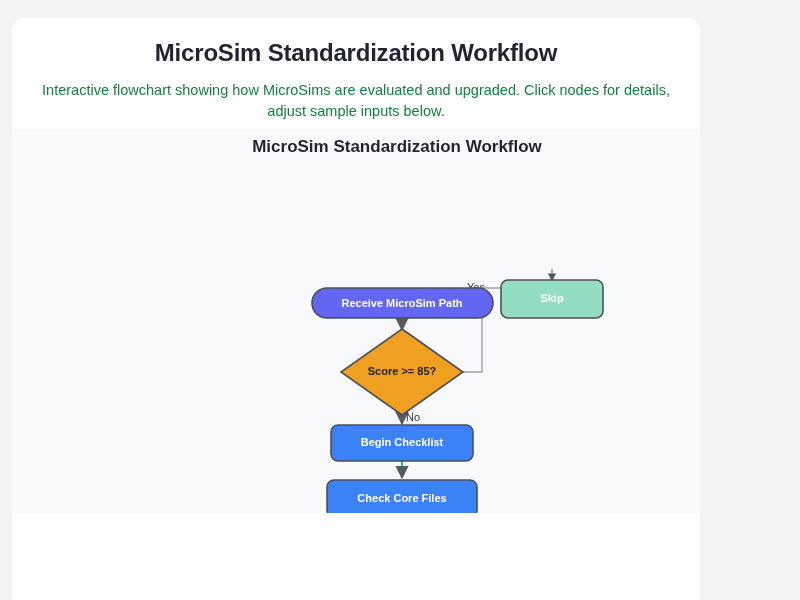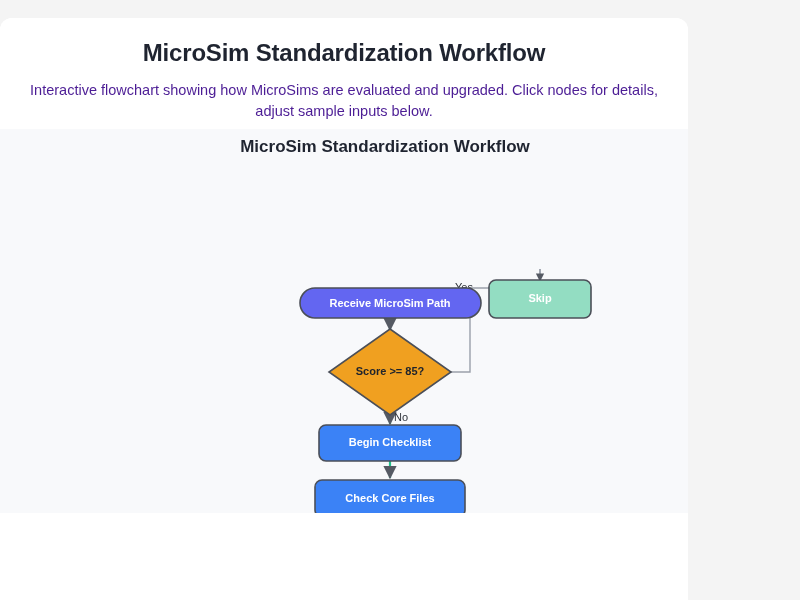--- a/index.html
+++ b/index.html
@@ -14,21 +14,21 @@
   #app {
     position: relative;
     width: 800px;
     height: 600px;
     background: #f4f4f4;
   }
 
   
   .card {
     position: absolute;
-    left: 0; top: 18px;
+    left: 12px; top: 18px;
     width: 688px;
     height: 582px;
     background: #ffffff;
     border-radius: 12px 12px 0 0;
     overflow: hidden;
   }
 
   
   .header {
     padding: 20px 24px 14px 24px;
@@ -41,21 +41,21 @@
     font-weight: bold;
     color: #1f2430;
     letter-spacing: -0.2px;
     line-height: 1.25;
   }
   .page-subtitle {
     margin: 12px auto 0 auto;
     max-width: 730px;
     font-size: 14.5px;
     font-weight: normal;
-    color: #4c1d95;
+    color: #15803d;
     line-height: 1.45;
   }
 
   
   .flow-panel {
     position: absolute;
     left: 0;
     top: 111px;               
     width: 770px;
     height: 384px;            

